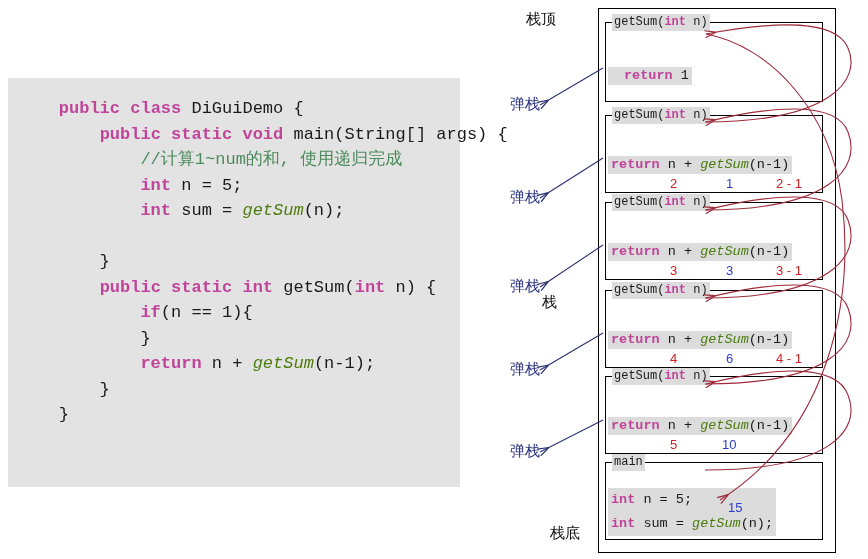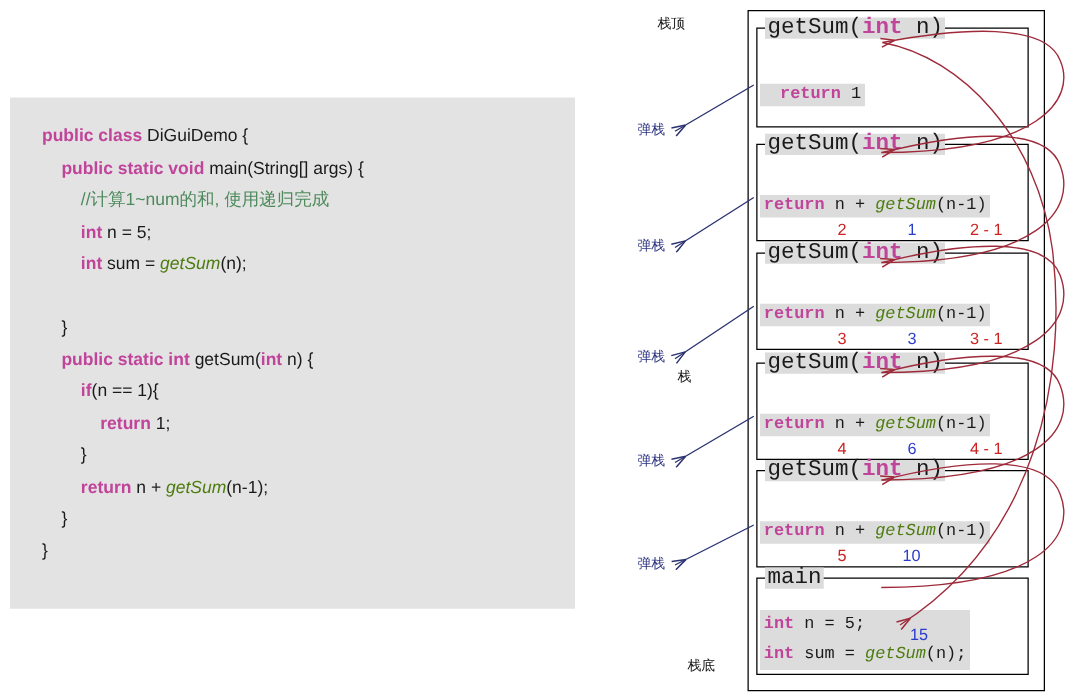--- a/index.html
+++ b/index.html
@@ -20,22 +20,22 @@
     position: absolute;
     left: 8px;
     top: 78px;
     width: 452px;
     height: 409px;
     background: #e3e3e3;
     box-sizing: border-box;
     padding: 18px 0 0 0;
   }
   .code-line {
-    font-family: Liberation Sans, sans-serif;
-    font-size: 14px;
+    font-family: Liberation Mono, monospace;
+    font-size: 17px;
     line-height: 25.5px;
     height: 25.5px;
     white-space: pre;
     color: #1a1a1a;
     padding-left: 10px;
   }
   .kw   { color: #c0449a; font-weight: bold; }
   .cmt  { color: #4d8a5c; }
   .ital { font-style: italic; color: #4d7c0f; }
   .fieldv { font-style: italic; color: #7b5fc4; }
@@ -69,21 +69,21 @@
     border: 1.4px solid #000;
     box-sizing: border-box;
     background: #ffffff;
   }
   .frame-title {
     position: absolute;
     left: 6px;
     top: -9px;
     background: #dcdcdc;
     font-family: "Liberation Mono", "DejaVu Sans Mono", monospace;
-    font-size: 18px;
+    font-size: 12px;
     line-height: 17px;
     padding: 0 2px;
     white-space: pre;
     color: #1a1a1a;
   }
   .frame-body {
     position: absolute;
     left: 2px;
     font-family: "Liberation Mono", "DejaVu Sans Mono", monospace;
     font-size: 13.5px;
@@ -106,21 +106,21 @@
     position: absolute;
     white-space: pre;
   }
   .a-red  { color: #cc2222; }
   .a-blue { color: #2a3ccc; }
 
   
   .cn-label {
     position: absolute;
     font-family: "DejaVu Sans", "Liberation Sans", sans-serif;
-    font-size: 11px;
+    font-size: 15px;
     line-height: 18px;
     white-space: nowrap;
   }
   .cn-blue { color: #28307e; margin-left: 18px; }
   .cn-black { color: #101010; }
 
   svg.overlay {
     position: absolute;
     left: 0; top: 0;
     width: 398px;
@@ -134,21 +134,20 @@
 <div id="code-block">
     <div class="code-line"><span>    </span><span class="kw">public class </span><span>DiGuiDemo {</span></div>
     <div class="code-line"><span>        </span><span class="kw">public static void </span><span>main(String[] args) {</span></div>
     <div class="code-line"><span>            </span><span class="cmt">//计算1~num的和, 使用递归完成</span></div>
     <div class="code-line"><span>            </span><span class="kw">int</span><span> n = 5;</span></div>
     <div class="code-line"><span>            </span><span class="kw">int</span><span> sum = </span><span class="ital">getSum</span><span>(n);</span></div>
     <div class="code-line">&nbsp;</div>
     <div class="code-line"><span>        }</span></div>
     <div class="code-line"><span>        </span><span class="kw">public static int </span><span>getSum(</span><span class="kw">int</span><span> n) {</span></div>
     <div class="code-line"><span>            </span><span class="kw">if</span><span>(n == 1){</span></div>
-    <div class="code-line"><span>                </span><span class="kw">return</span><span> 1;</span></div>
     <div class="code-line"><span>            }</span></div>
     <div class="code-line"><span>            </span><span class="kw">return</span><span> n + </span><span class="ital">getSum</span><span>(n-1);</span></div>
     <div class="code-line"><span>        }</span></div>
     <div class="code-line"><span>    }</span></div>
   </div>
 
 <div id="stack-area">
 
   <div id="stack-outer"></div>
 

